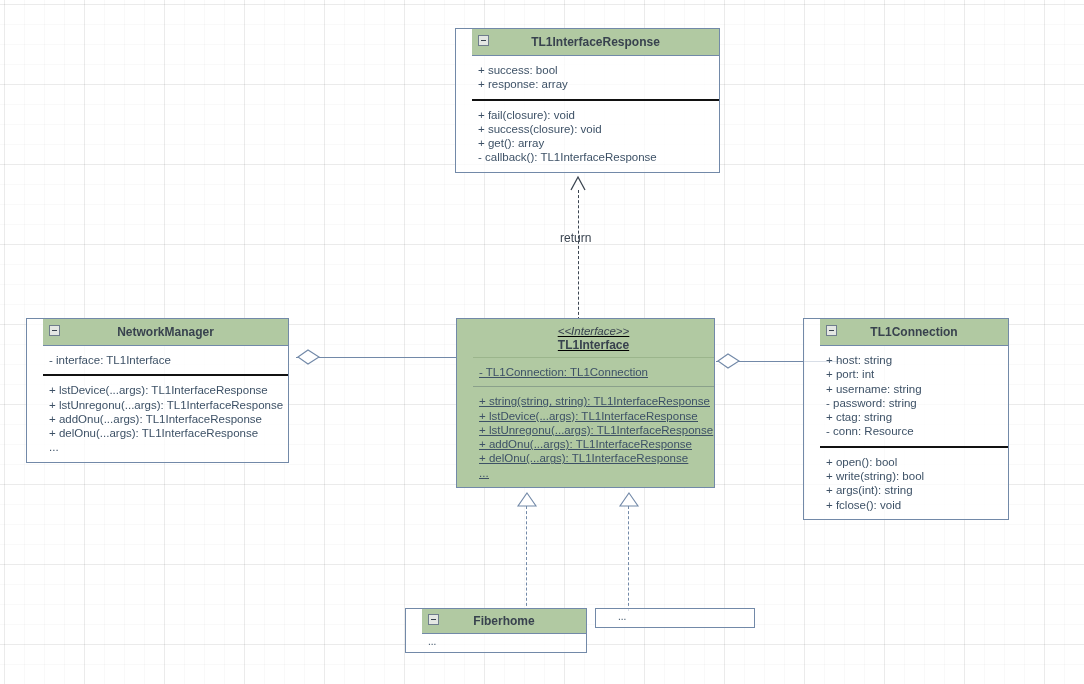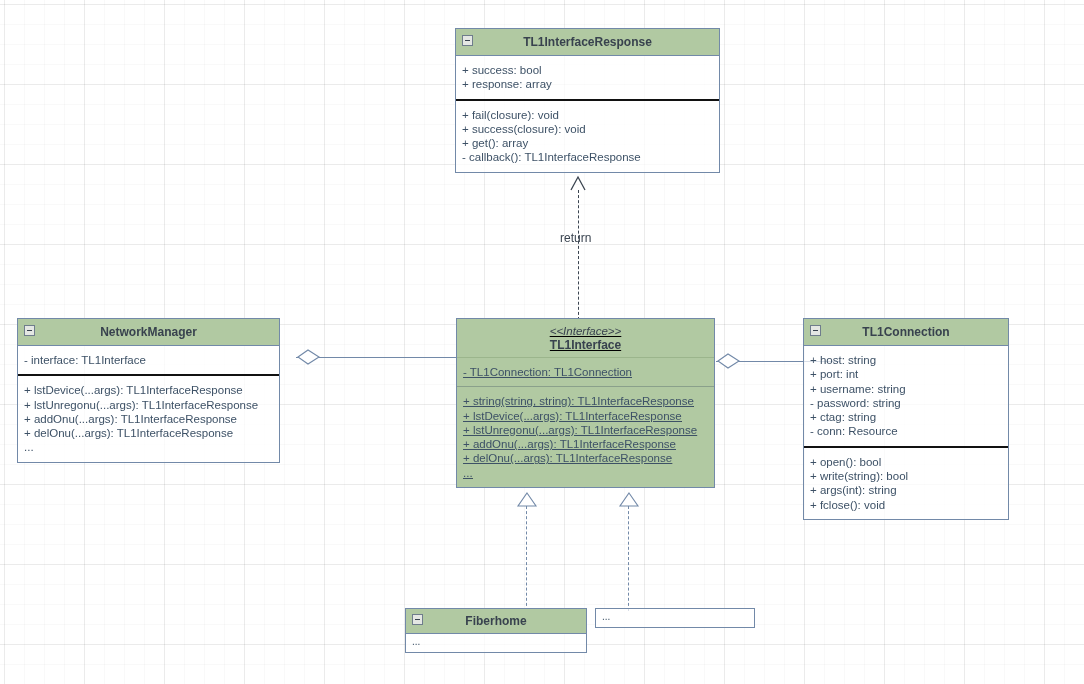--- a/index.html
+++ b/index.html
@@ -26,20 +26,21 @@
     background-size: 80px 80px, 80px 80px, 20px 20px, 20px 20px;
     background-position: 4px 4px, 4px 4px, 4px 4px, 4px 4px;
   }
 
   
   .uml {
     position: absolute;
     box-sizing: border-box;
     border: 1px solid #7289a8;
     background: rgba(255,255,255,0.72);
+    padding-left: 16px;
   }
   .uml-head {
     position: relative;
     box-sizing: border-box;
     background: #b1c9a2;
     border-bottom: 1px solid #7289a8;
     text-align: center;
     color: #38424e;
     font-weight: bold;
     font-size: 12px;
@@ -164,21 +165,21 @@
       <span class="row">+ response: array</span>
     </div>
     <div class="sect sep-thick">
       <span class="row">+ fail(closure): void</span>
       <span class="row">+ success(closure): void</span>
       <span class="row">+ get(): array</span>
       <span class="row">- callback(): TL1InterfaceResponse</span>
     </div>
   </div>
 
-  <div class="uml" style="left:17px; top:318px; width:263px;">
+  <div class="uml" style="left:26px; top:318px; width:263px;">
     <div class="uml-head">
       <span class="collapse"></span>
       <span>NetworkManager</span>
     </div>
     <div class="sect">
       <span class="row">- interface: TL1Interface</span>
     </div>
     <div class="sect sep-thick">
       <span class="row">+ lstDevice(...args): TL1InterfaceResponse</span>
       <span class="row">+ lstUnregonu(...args): TL1InterfaceResponse</span>

